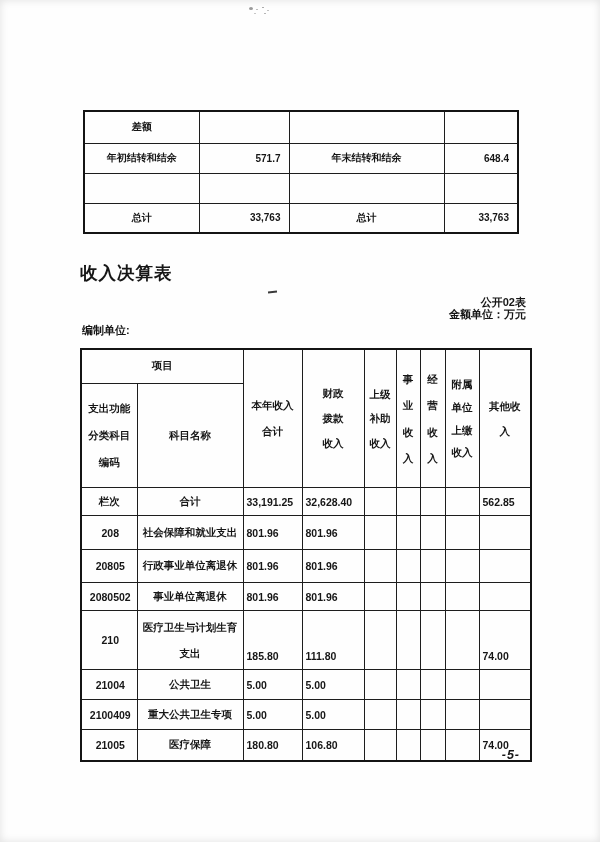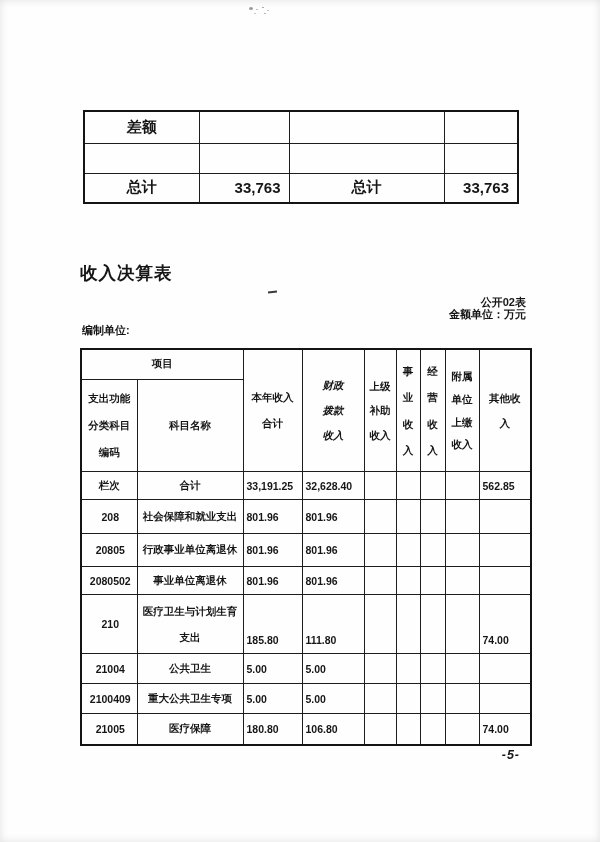--- a/index.html
+++ b/index.html
@@ -27,21 +27,21 @@
   }
 
   
   table { border-collapse: collapse; table-layout: fixed; }
   .summary {
     position: absolute; left: 83px; top: 110px; width: 434px;
     border: 2.5px solid #141414;
   }
   .summary td {
     border: 1.4px solid #1d1d1d;
-    font-size: 15px; font-weight: bold;
+    font-size: 10px; font-weight: bold;
     text-align: center; vertical-align: middle;
     overflow: hidden; white-space: nowrap;
   }
   .summary .num { text-align: right; padding-right: 8px; }
 
   
   .title {
     position: absolute; left: 80px; top: 261px; width: 450px;
     font-size: 17.5px; font-weight: bold;
     letter-spacing: 1px;
@@ -68,23 +68,23 @@
     border: 1.4px solid #1d1d1d;
     font-size: 10.5px; font-weight: bold;
     text-align: center; vertical-align: middle;
     padding: 0 3px;
     word-break: break-all; overflow: hidden;
   }
   .hitem { height: 30px; }
   .hd        { line-height: 2.35; }
   .h-code    { line-height: 2.55; padding: 0 5px !important; }
   .h-total   { padding: 11px 6px !important; line-height: 2.4; }
-  .h-fiscal  { padding: 0 15px !important; line-height: 2.4; font-style: italic; }
+  .h-fiscal  { padding: 0 15px !important; line-height: 2.4; }
   .h-sub     { padding: 0 4px !important; line-height: 2.3; }
-  .h-single  { padding: 8px 2px !important; line-height: 2.5; }
+  .h-single  { padding: 16px 2px !important; line-height: 2.5; }
   .h-aff     { padding: 0 5px !important; line-height: 2.15; }
   .h-other   { padding: 0 6px !important; line-height: 2.3; }
   .income .code { text-align: center; padding-left: 5px; white-space: nowrap; }
   .income .num  { text-align: left; padding-right: 5px; white-space: nowrap; }
   .income .name { padding: 0 4px; }
   .tallname { line-height: 26px; }
   .vb { vertical-align: bottom !important; padding-bottom: 7px !important; }
 
   .pageno {
     position: absolute; right: 80px; top: 748px;
@@ -105,20 +105,26 @@
         <col style="width:90px">
         <col style="width:155px">
         <col style="width:74px">
     </colgroup>
     <tbody>
         <tr style="height:32px">
       <td class="lbl">差额</td>
       <td class="num"></td>
       <td class="lbl"></td>
       <td class="num"></td>
+    </tr>
+    <tr style="height:30px">
+      <td class="lbl">年初结转和结余</td>
+      <td class="num">571.7</td>
+      <td class="lbl">年末结转和结余</td>
+      <td class="num">648.4</td>
     </tr>
     <tr style="height:30px">
       <td class="lbl"></td>
       <td class="num"></td>
       <td class="lbl"></td>
       <td class="num"></td>
     </tr>
     <tr style="height:30px">
       <td class="lbl">总计</td>
       <td class="num">33,763</td>

